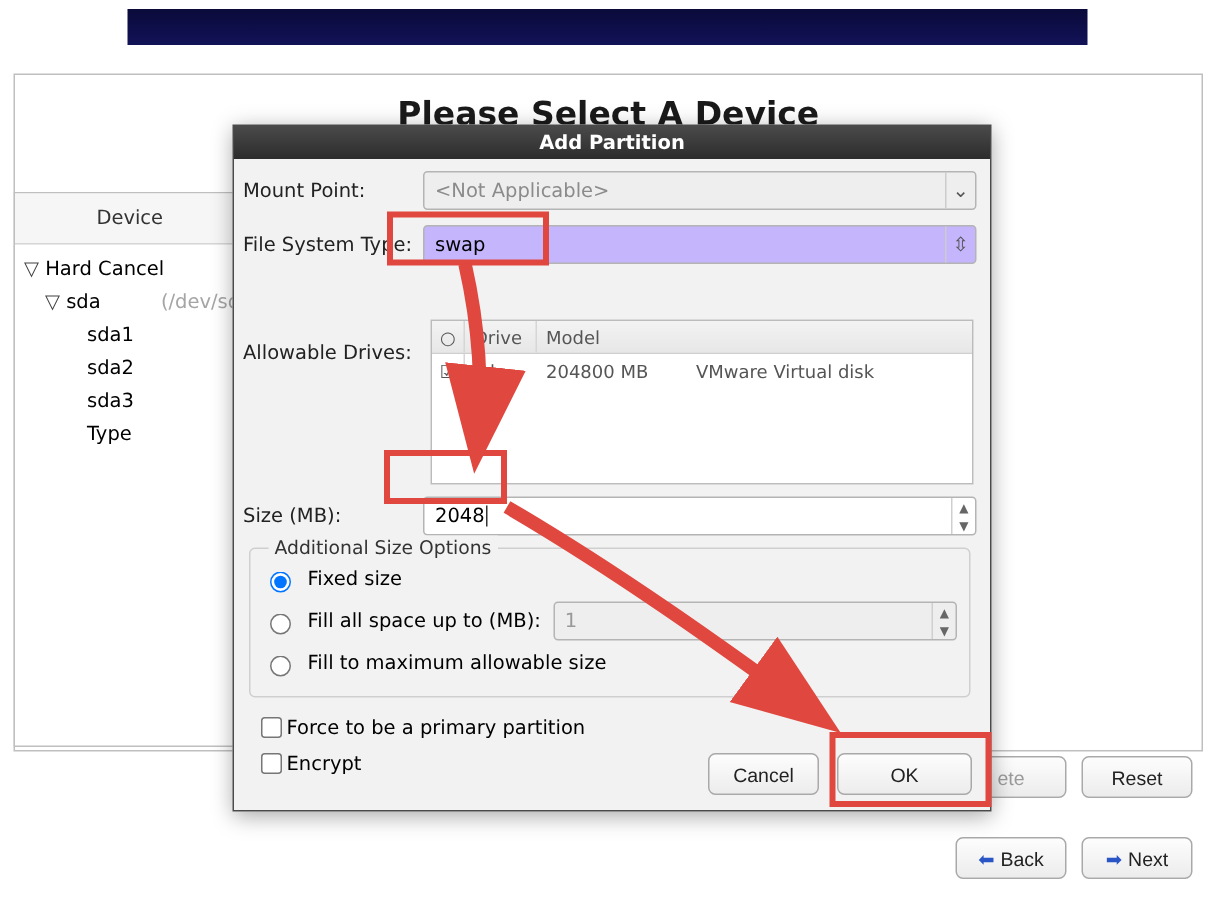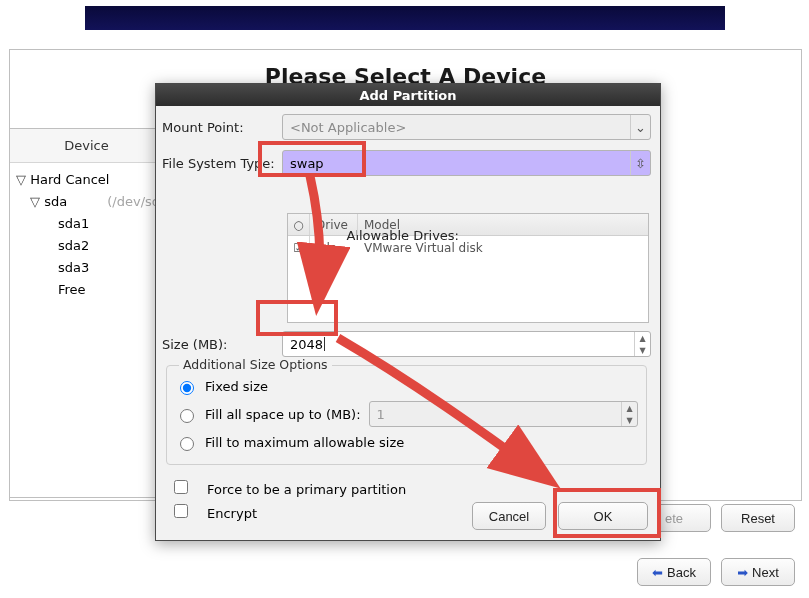--- a/index.html
+++ b/index.html
@@ -177,21 +177,21 @@
     position: relative;
   }
   .fieldset .legend {
     position:absolute; top:-9px; left:12px;
     background:#f2f2f2; padding: 0 4px;
     color:#333; font-size: 12.5px;
   }
   .opt-row { display:flex; align-items:center; height:28px; gap:8px; }
   .opt-row input[type=radio], .chk-row input[type=checkbox] { width:14px; height:14px; }
   .opt-row .fill-num { width:180px; margin-left:auto; }
-  .chk-row { display:flex; align-items:flex-end; height:24px; gap:16px; padding-left:8px; }
+  .chk-row { display:flex; align-items:center; height:24px; gap:0; padding-left:8px; }
   .dialog-buttons {
     position:absolute; bottom:10px; right:12px;
     display:flex; gap:12px;
   }
   
   .hl {
     position:absolute; border:4px solid #e0473f; pointer-events:none;
   }
   .arrow-svg { position:absolute; pointer-events:none; }
 </style>
@@ -213,21 +213,21 @@
       <span>Hard Cancel</span>
     </div>
     <div class="tree-row" style="padding-left:16px;">
       <span class="tree-caret">▽</span>
       <span>sda</span>
       <span class="tree-devpath">(/dev/sda)</span>
     </div>
     <div class="tree-row" style="padding-left:44px;"><span>sda1</span></div>
     <div class="tree-row" style="padding-left:44px;"><span>sda2</span></div>
     <div class="tree-row" style="padding-left:44px;"><span>sda3</span></div>
-    <div class="tree-row" style="padding-left:44px;"><span>Free</span></div>
+    <div class="tree-row" style="padding-left:44px;"><span>Type</span></div>
   </div>
 </div>
 
 <div class="bottom-row row1">
   <button class="btn disabled">ete</button>
   <button class="btn">Reset</button>
 </div>
 <div class="bottom-row row2">
   <button class="btn">
     <span class="arrow-icon">⬅</span>
@@ -252,32 +252,33 @@
     </div>
 
     <div class="form-row">
       <div class="form-label">File System Type:</div>
       <div class="dd">
         <span>swap</span>
         <span class="dd-arrow">⇳</span>
       </div>
     </div>
 
-    <div style="display:flex;justify-content:center;">
+    <div style="display:flex;">
       <div class="form-label" style="padding-top:44px;">Allowable Drives:</div>
     </div>
     <div class="drives-box" style="margin-top:-30px;">
       <div class="drives-head">
         <div class="dh-cell dh-chk">○</div>
         <div class="dh-cell dh-drv">Drive</div>
         <div class="dh-cell dh-model">Model</div>
       </div>
       <div class="drives-row">
         <div class="dh-cell dh-chk">☑</div>
         <div class="dh-cell dh-drv" style="border:none;">sda</div>
+        <div class="dh-cell dh-size" style="border:none;">204800 MB</div>
         <div class="dh-cell dh-model" style="border:none;">VMware Virtual disk</div>
       </div>
     </div>
 
     <div class="form-row">
       <div class="form-label">Size (MB):</div>
       <div class="spin-input">
         <span>2048</span>
         <span style="border-left:1px solid #333; height:14px; margin-left:1px;"></span>
         <div class="spin-btns">

